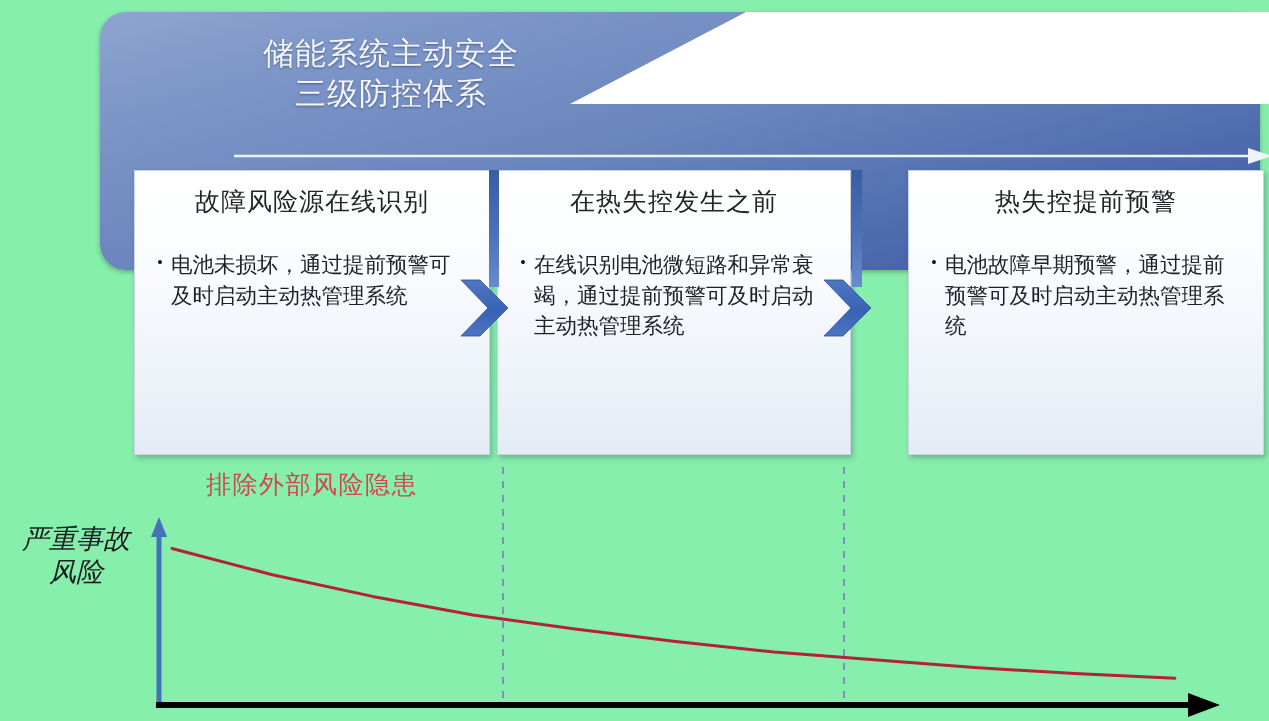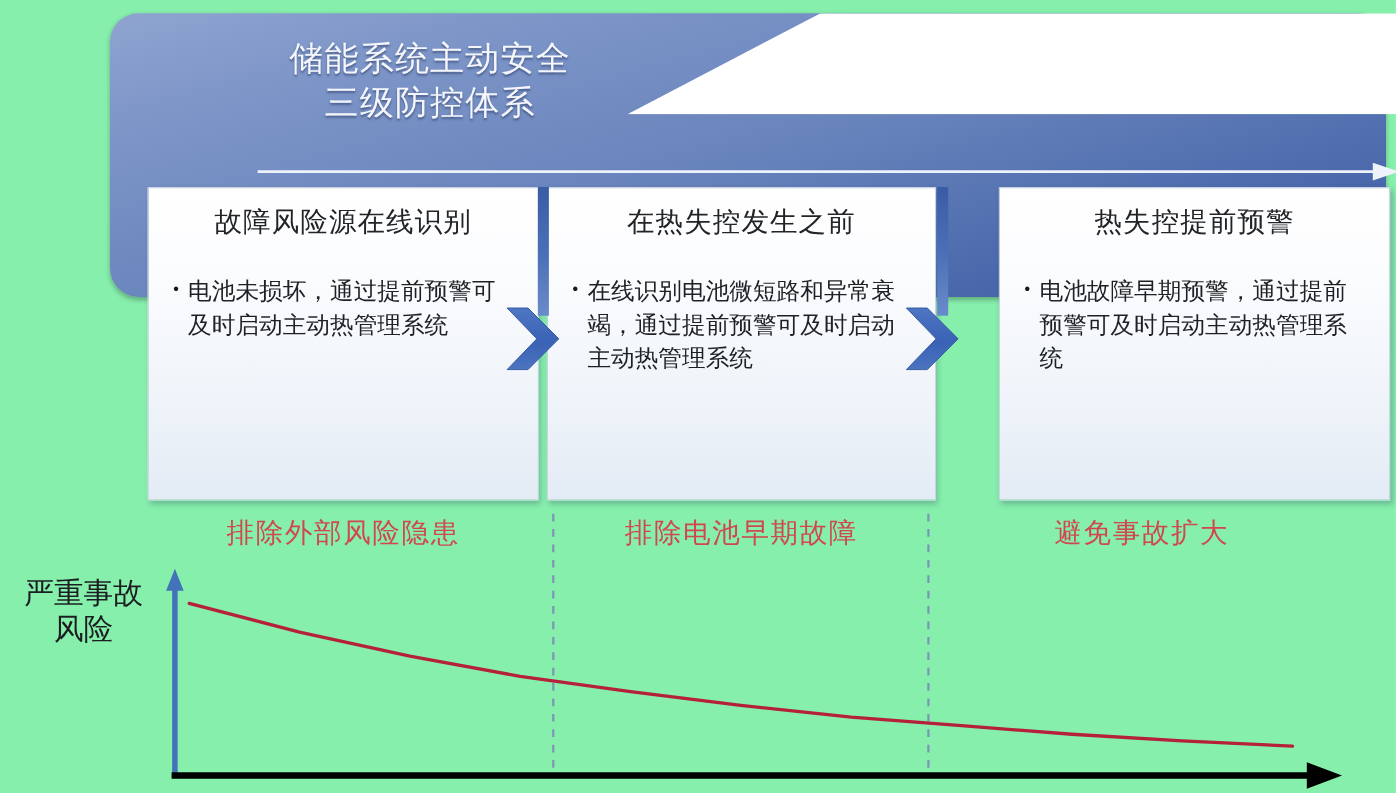--- a/index.html
+++ b/index.html
@@ -89,21 +89,21 @@
     position: absolute; top: 468px; height: 34px;
     font-size: 25px; color: #d0474d; text-align: center;
     letter-spacing: 1.5px;
     font-family: "Liberation Serif", "DejaVu Serif", serif;
   }
   .cap1 { left: 134px; width: 356px; }
   .cap2 { left: 497px; width: 354px; }
   .cap3 { left: 860px; width: 356px; }
 
   
-  .chart { position: absolute; left: 0; top: 455px; width: 1269px; height: 222px; }
+  .chart { position: absolute; left: 0; top: 455px; width: 1269px; height: 222px; font-style: italic; }
   .ylabel {
     position: absolute; left: 8px; top: 68px; width: 136px;
     text-align: center; font-size: 27px; color: #1b1d21; line-height: 1.22;
     white-space: pre-line;
   }
 </style>
 </head>
 <body>
 
 <div id="stage">
@@ -168,22 +168,20 @@
           <stop offset="0%" stop-color="#4f76c3"></stop>
             <stop offset="55%" stop-color="#3a62b5"></stop>
           <stop offset="100%" stop-color="#4d74c0"></stop>
         </linearGradient>
       </defs>
       <polygon points="2,3 29,31 2,59 21,59 49,31 21,3" fill="url(#cg2)" stroke="#2f529c" stroke-width="0.8"></polygon>
     </svg>
   </div>
 
   <div class="caption cap1">排除外部风险隐患</div>
-  <div class="caption cap2">排除电池早期故障</div>
-  <div class="caption cap3">避免事故扩大</div>
 
   <div class="chart">
     <div class="ylabel">严重事故
 风险</div>
     <svg id="chart-svg" width="1269" height="266" viewBox="0 0 1269 266" xmlns="http://www.w3.org/2000/svg">
 
       <line class="vline" id="vl0" stroke="#7d93b8" stroke-width="2" stroke-dasharray="7 7" x1="502.99" x2="502.99" y1="12" y2="245"></line>
       <line class="vline" id="vl1" stroke="#7d93b8" stroke-width="2" stroke-dasharray="7 7" x1="844.01" x2="844.01" y1="12" y2="245"></line>
 
       <g>

